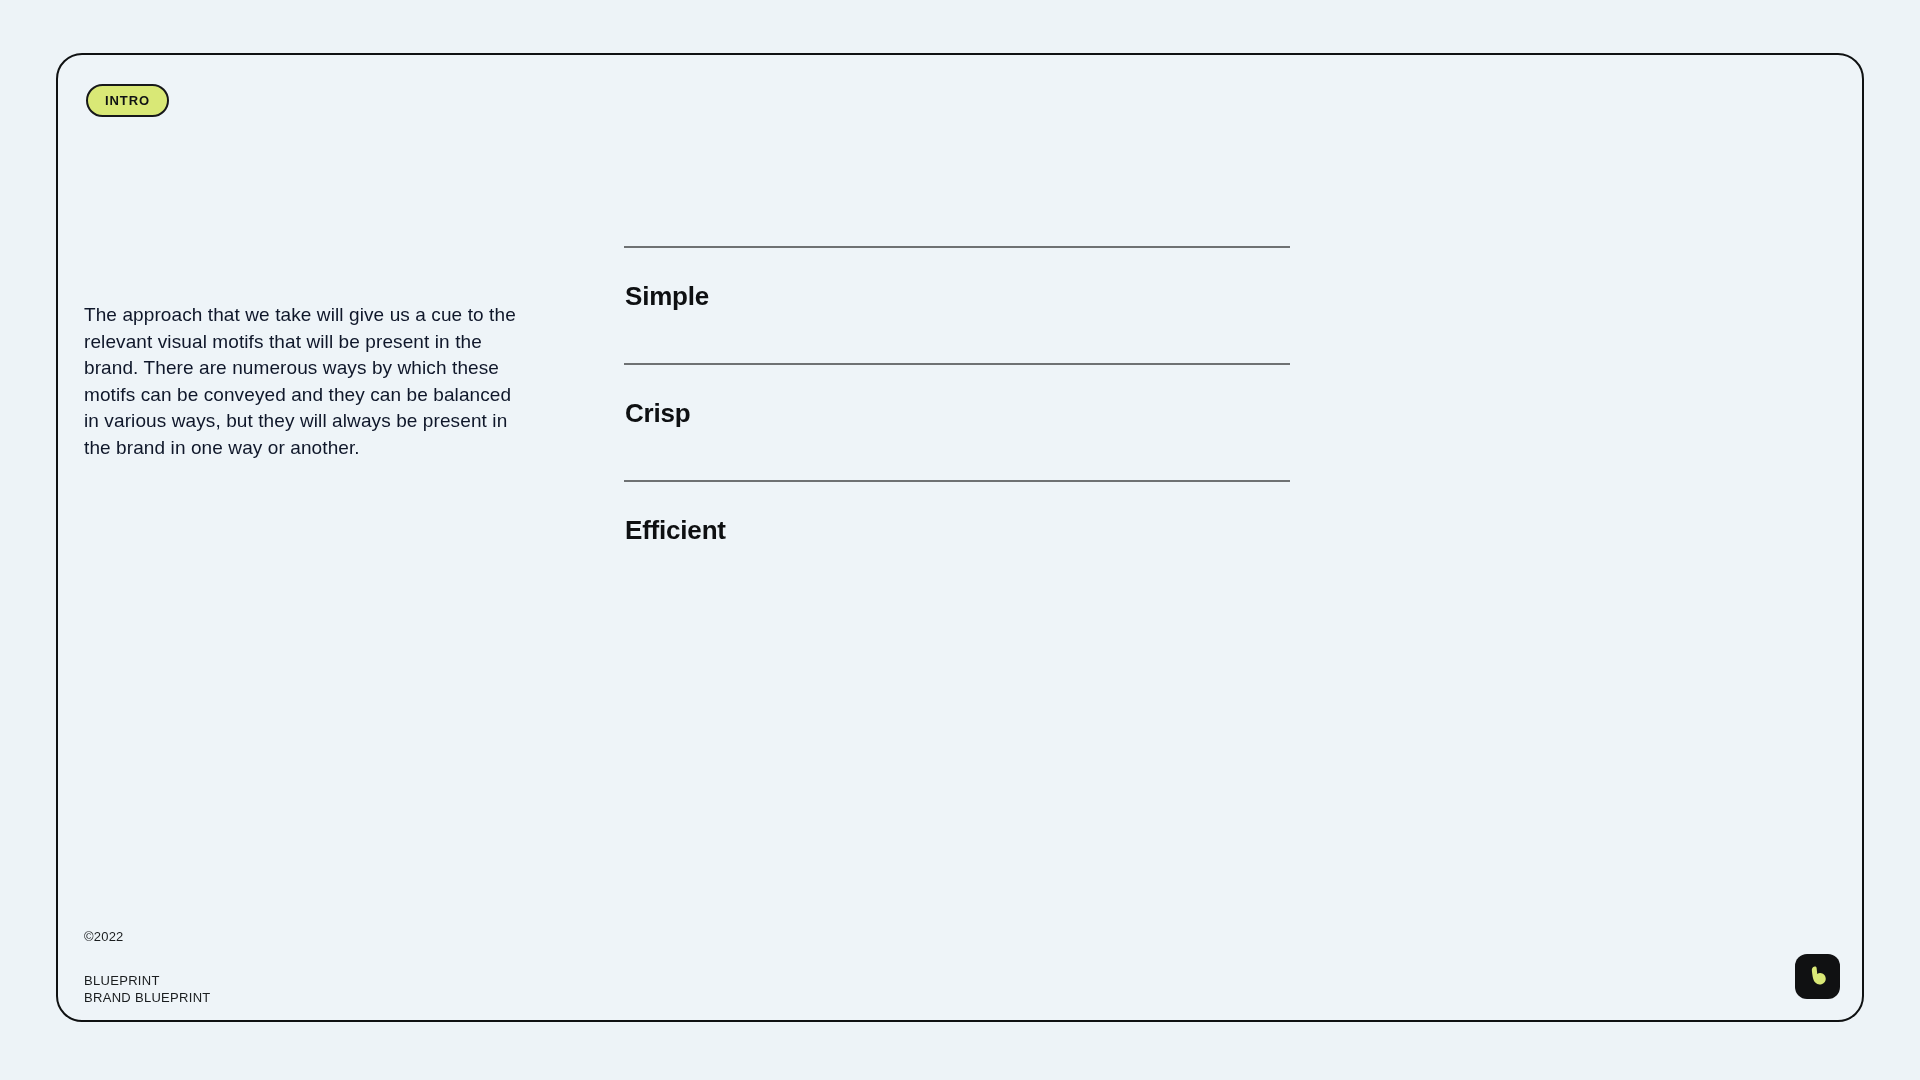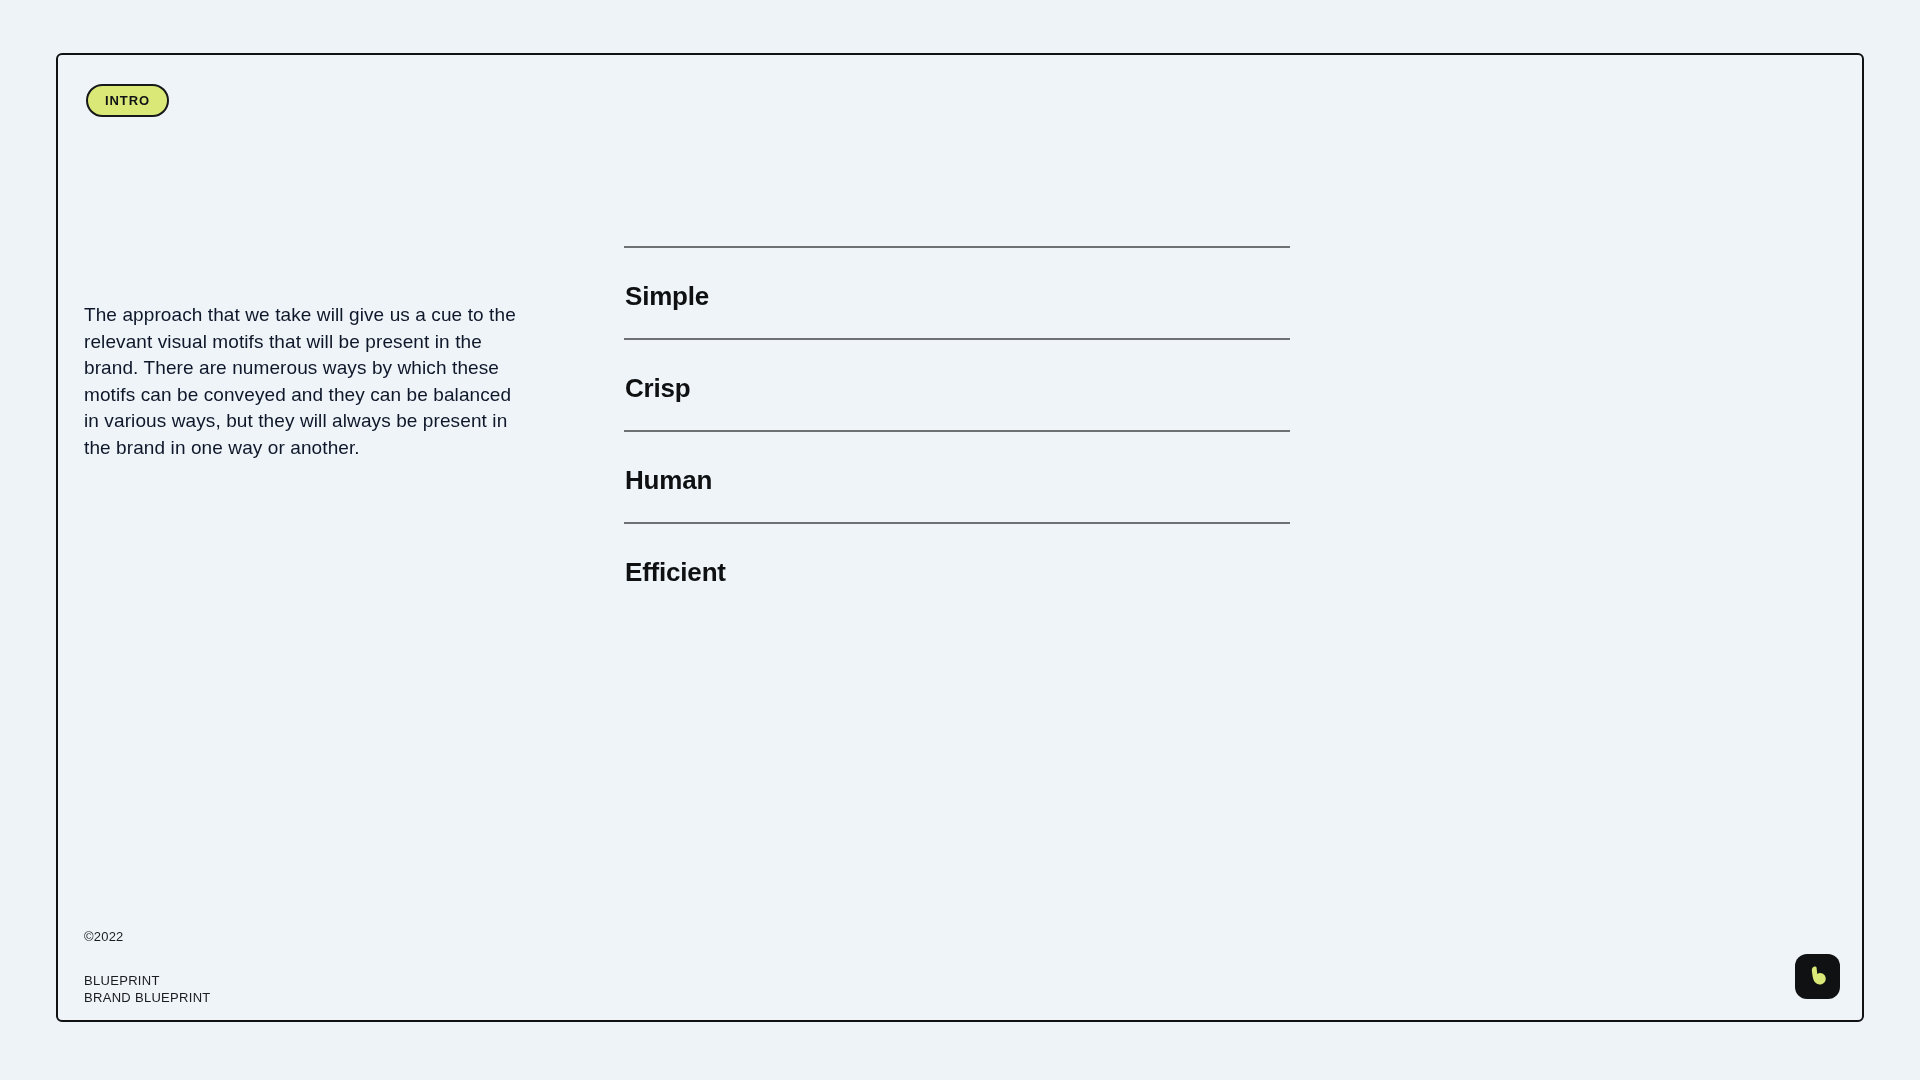--- a/index.html
+++ b/index.html
@@ -9,21 +9,21 @@
     font-family: "Liberation Sans", sans-serif;
     color: #15181a;
     position: relative;
   }
   .card {
     position: absolute;
     left: 56px; top: 53px;
     width: 1808px; height: 969px;
     background: #eef4f8;
     border: 2px solid #0f1112;
-    border-radius: 6px;
+    border-radius: 26px;
   }
   .badge {
     position: absolute;
     left: 28px; top: 29px;
     height: 33px;
     padding: 0 17px;
     display: inline-flex;
     align-items: center;
     background: #d9e876;
     border: 2px solid #17181a;
@@ -51,21 +51,21 @@
     line-height: 26.5px;
     letter-spacing: 0.1px;
     color: #0f172a;
   }
   .motifs {
     position: absolute;
     left: 566px; top: 191px;
     width: 666px;
   }
   .motif-row {
-    height: 92px;
+    height: 117px;
     border-top: 2px solid #6e7173;
   }
   .motif-label {
     padding-top: 33px;
     padding-left: 1px;
     font-size: 26px;
     font-weight: bold;
     letter-spacing: -0.2px;
     color: #0e1012;
   }
@@ -109,23 +109,20 @@
   <p class="intro">The approach that we take will give us a cue to the relevant visual motifs that will be present in the brand. There are numerous ways by which these motifs can be conveyed and they can be balanced in various ways, but they will always be present in the brand in one way or another.</p>
 
   <div class="motifs">
     <div class="motif-row">
       <div class="motif-label">Simple</div>
     </div>
     <div class="motif-row">
       <div class="motif-label">Crisp</div>
     </div>
     <div class="motif-row">
-      <div class="motif-label">Human</div>
-    </div>
-    <div class="motif-row">
       <div class="motif-label">Efficient</div>
     </div>
   </div>
 
   <div class="copyright">©2022</div>
 
   <div class="brand-lines">
     <span>BLUEPRINT</span><br>
     <span>BRAND BLUEPRINT</span>
   </div>

